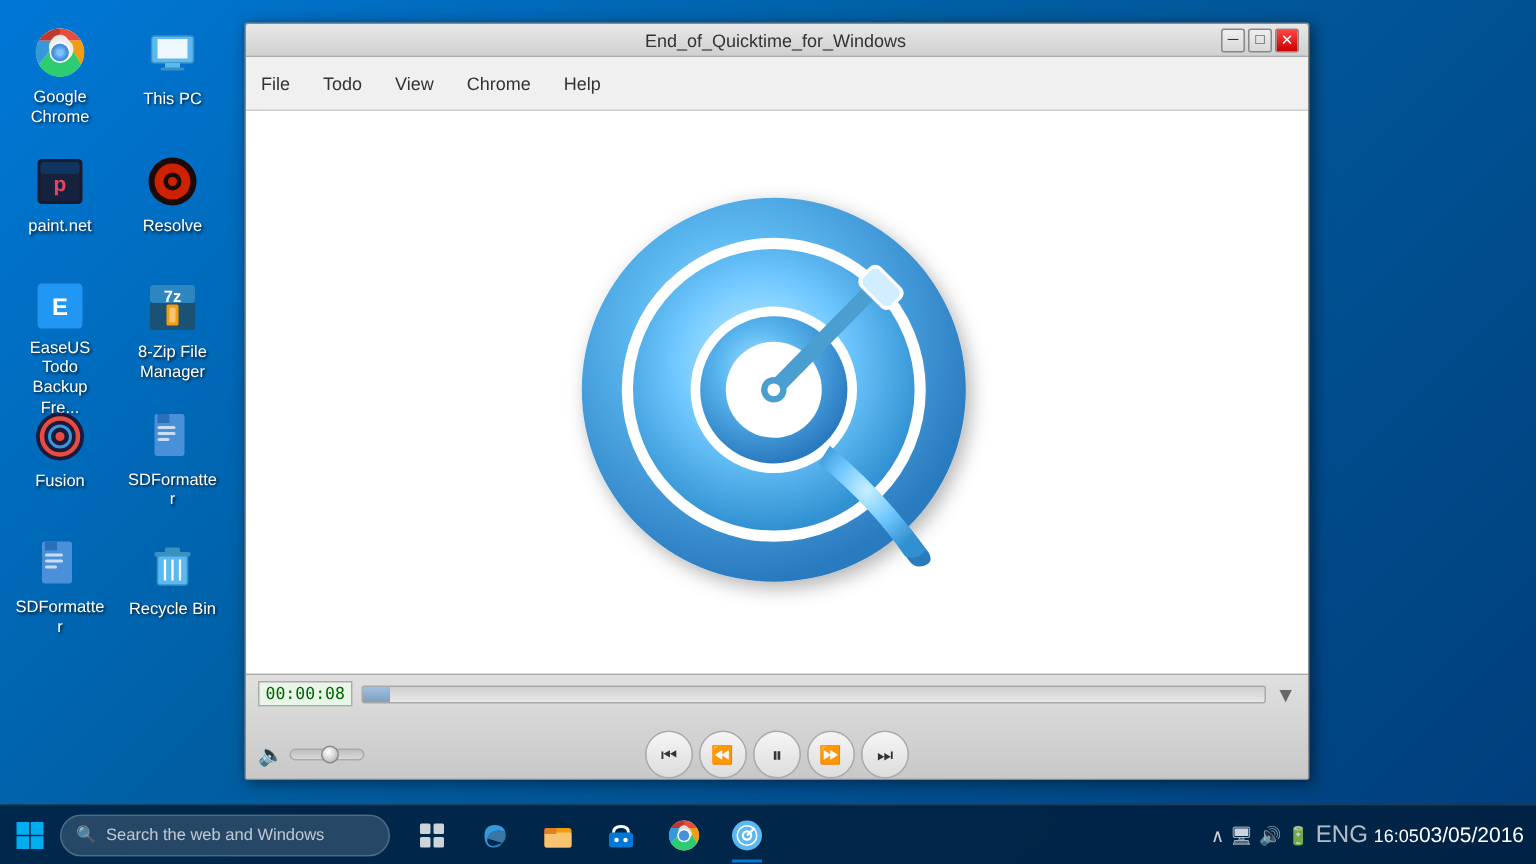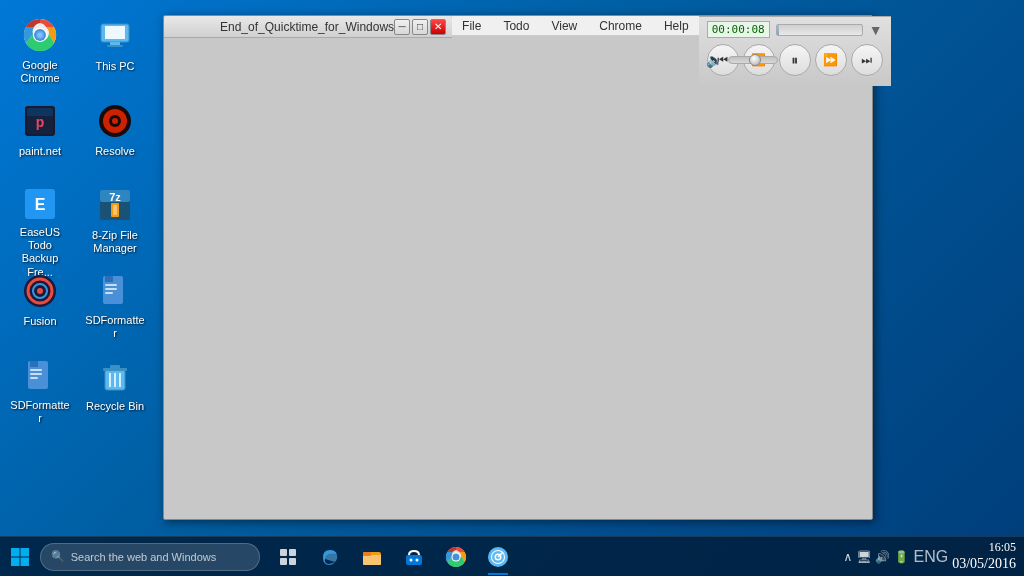--- a/index.html
+++ b/index.html
@@ -62,21 +62,21 @@
       position: absolute;
       top: 15px;
       left: 163px;
       width: 710px;
       height: 505px;
       background: #c8c8c8;
       border: 1px solid #888;
       border-radius: 2px;
       box-shadow: 2px 2px 10px rgba(0,0,0,0.5);
       display: flex;
-      flex-direction: row;
+      flex-direction: column;
     }
 
     
     .qt-titlebar {
       background: linear-gradient(to bottom, #e8e8e8, #d0d0d0);
       height: 22px;
       display: flex;
       align-items: center;
       justify-content: space-between;
       padding: 0 6px;
@@ -103,21 +103,21 @@
       justify-content: center;
       font-size: 10px;
       cursor: pointer;
       background: linear-gradient(to bottom, #f0f0f0, #d8d8d8);
       color: #333;
     }
 
     
     .qt-menubar {
       background: #f0f0f0;
-      height: 20px;
+      height: 36px;
       display: flex;
       align-items: center;
       padding: 0 4px;
       border-bottom: 1px solid #ccc;
       gap: 10px;
     }
     .qt-menu-item {
       font-size: 12px;
       color: #333;
       cursor: pointer;
@@ -150,21 +150,21 @@
       display: flex;
       flex-direction: column;
       padding: 4px 8px;
     }
 
     
     .qt-progress-row {
       display: flex;
       align-items: center;
       gap: 6px;
-      margin-bottom: 6px;
+      margin-bottom: 16px;
     }
     .qt-time {
       font-size: 11px;
       color: #006600;
       background: #e8f5e8;
       border: 1px solid #aaa;
       padding: 1px 4px;
       font-family: monospace;
       min-width: 55px;
     }
@@ -320,24 +320,23 @@
       padding-right: 8px;
     }
     .tray-icons {
       display: flex;
       align-items: center;
       gap: 4px;
     }
     .tray-icon { font-size: 12px; color: rgba(255,255,255,0.8); cursor: pointer; }
     .tray-clock {
       display: flex;
-      flex-direction: column;
+      flex-direction: row;
       align-items: flex-end;
       cursor: pointer;
-      font-family: Liberation Serif, serif;
     }
     .tray-time { font-size: 12px; color: white; line-height: 1.3; }
     .tray-date { font-size: 14px; color: white; line-height: 1.3; }
   </style>
 </head>
 <body>
 
 <div id="desktop">
 
   <div class="icon-columns">

